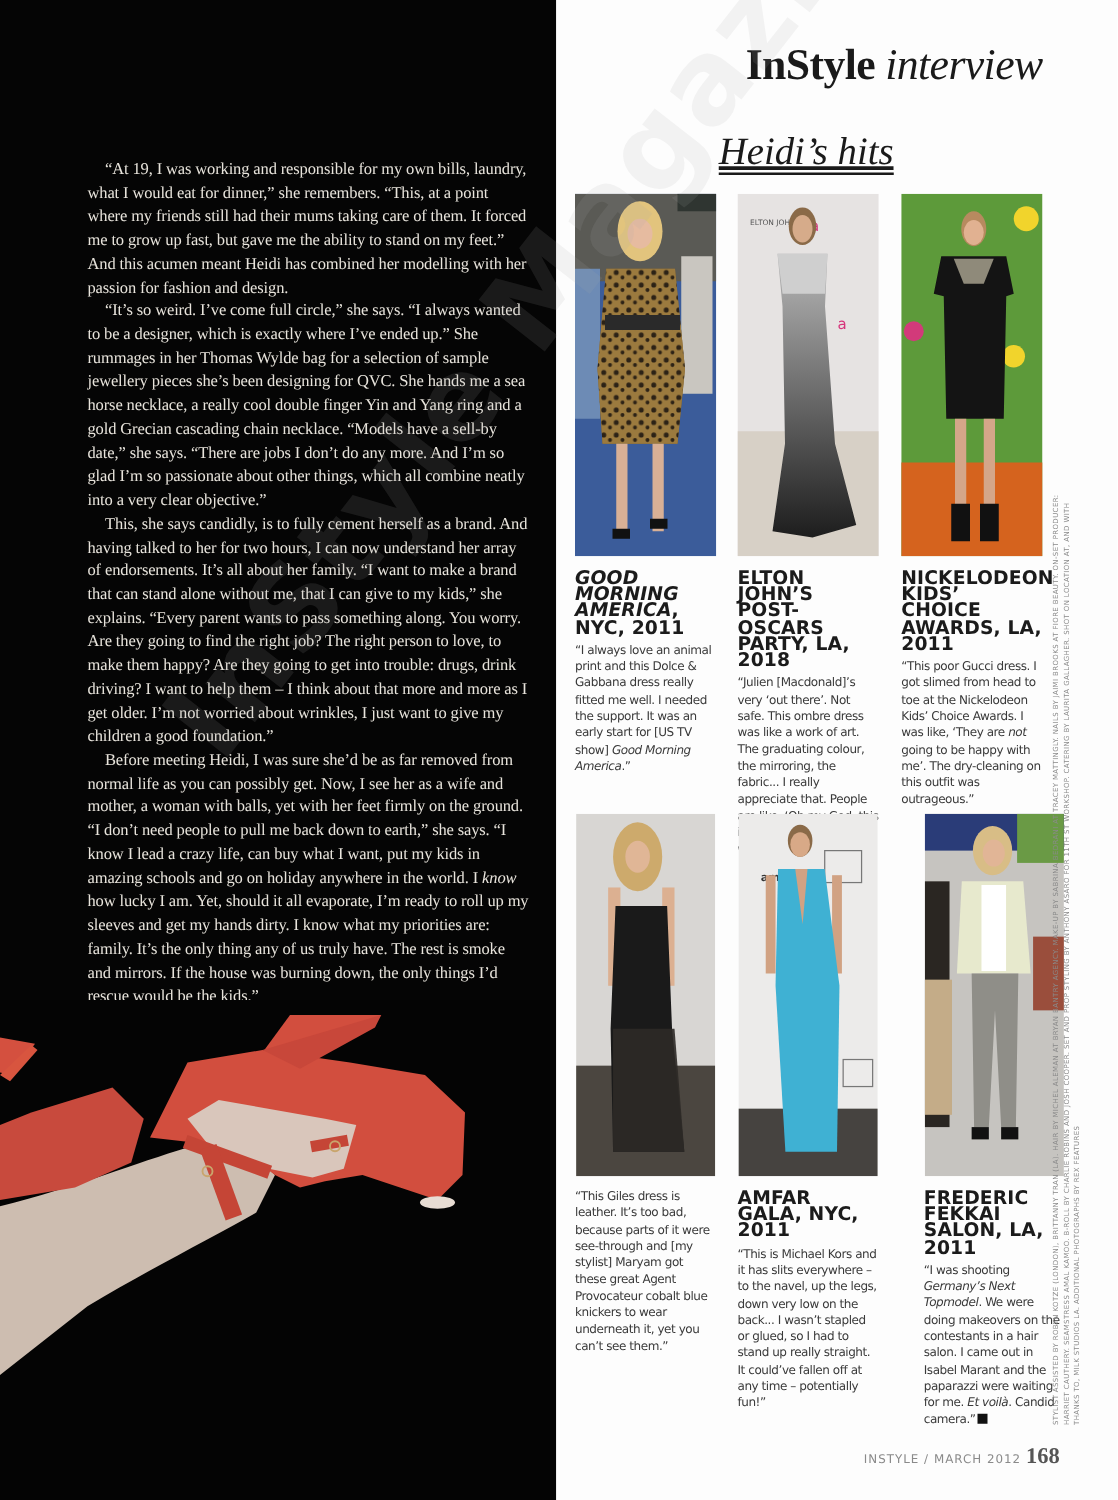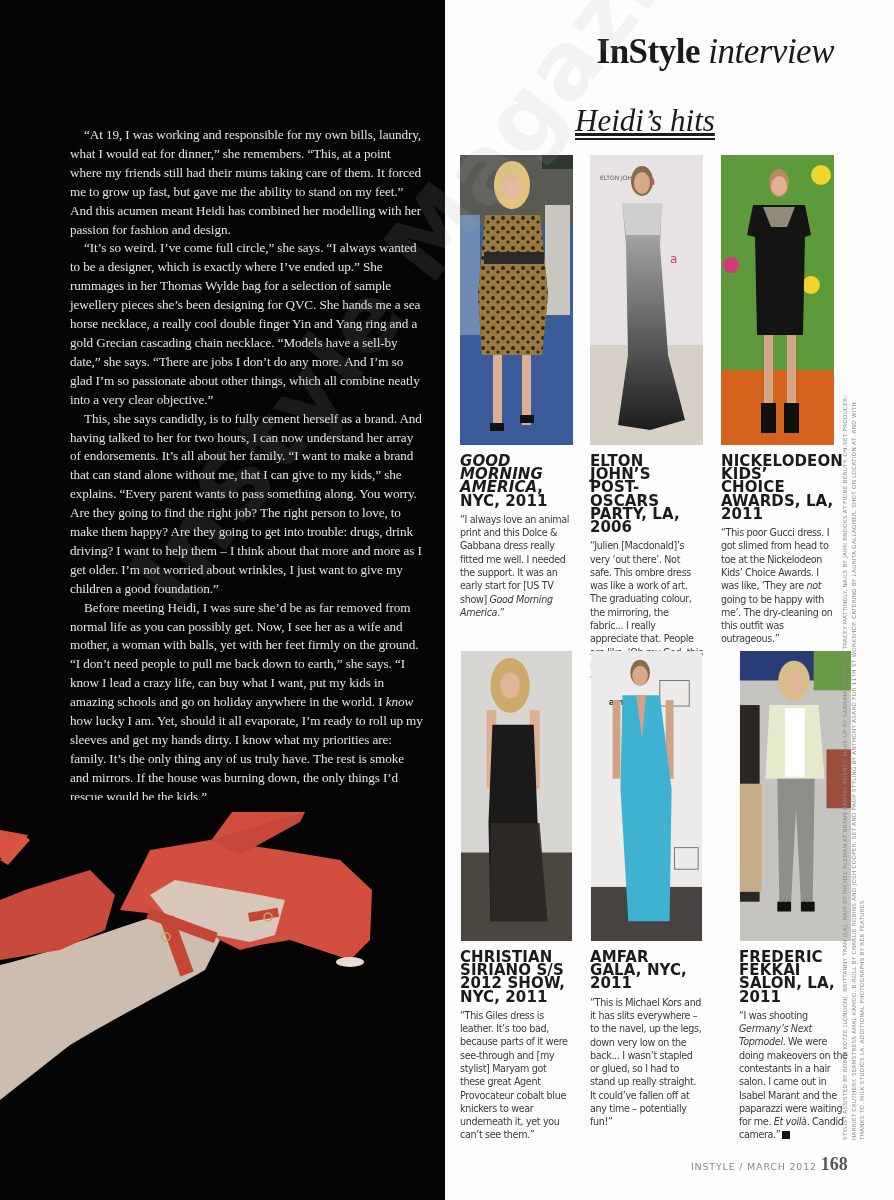--- a/index.html
+++ b/index.html
@@ -165,21 +165,21 @@
         <rect width="113" height="290" fill="#e6e3e2"></rect>
         <rect y="190" width="113" height="100" fill="#d7d0c6"></rect>
         <text x="10" y="25" font-size="6" fill="#555" font-family="DejaVu Sans, sans-serif">ELTON JOHN</text>
         <text x="58" y="30" font-size="12" fill="#d6367c" font-family="DejaVu Sans, sans-serif">a</text>
         <text x="80" y="108" font-size="12" fill="#d6367c" font-family="DejaVu Sans, sans-serif">a</text>
         <ellipse cx="52" cy="26" rx="11" ry="15" fill="#8a6a48"></ellipse>
         <ellipse cx="52" cy="28" rx="8" ry="11" fill="#d6ab8a"></ellipse>
         <path d="M32 48 L72 48 L70 90 L78 200 L95 265 L60 275 L28 270 L38 200 L36 90 Z" fill="url(#ombre)"></path>
         <path d="M32 48 L72 48 L70 80 L36 80 Z" fill="#cfcfcf"></path>
       </svg>
-      <div class="caption-title">ELTON JOHN’S POST-OSCARS PARTY, LA, 2006</div>
+      <div class="caption-title">ELTON JOHN’S POST-OSCARS PARTY, LA, 2018</div>
       <div class="caption-quote">“Julien [Macdonald]’s very ‘out there’. Not safe. This ombre dress was like a work of art. The graduating colour, the mirroring, the fabric... I really appreciate that. People are like, ‘Oh my God, this is a lot!’ And I’m like, ‘So what?!’”</div>
     </div>
 
     <div class="cell" style="left:261px; top:0;">
       <svg class="photo" viewBox="0 0 113 290">
         <rect width="113" height="290" fill="#5d9a3a"></rect>
         <rect y="215" width="113" height="75" fill="#d5631e"></rect>
         <circle cx="100" cy="20" r="10" fill="#f1d42c"></circle>
         <circle cx="90" cy="130" r="9" fill="#f1d42c"></circle>
         <circle cx="10" cy="110" r="8" fill="#d23a7a"></circle>
@@ -200,21 +200,20 @@
       <svg class="photo" viewBox="0 0 113 295">
         <rect width="113" height="295" fill="#d8d6d3"></rect>
         <rect y="205" width="113" height="90" fill="#4b4640"></rect>
         <ellipse cx="50" cy="35" rx="20" ry="28" fill="#cdaa6c"></ellipse>
         <ellipse cx="50" cy="35" rx="10" ry="13" fill="#e0b696"></ellipse>
         <rect x="26" y="60" width="10" height="80" fill="#dcb091"></rect>
         <rect x="70" y="60" width="10" height="80" fill="#dcb091"></rect>
         <path d="M32 75 L74 75 L78 175 L88 275 L30 275 L28 175 Z" fill="#1a1a1a"></path>
         <path d="M30 175 L80 175 L88 275 L30 275 Z" fill="#2e2a27" opacity="0.9"></path>
       </svg>
-      <div class="caption-title">CHRISTIAN SIRIANO S/S 2012 SHOW, NYC, 2011</div>
       <div class="caption-quote">“This Giles dress is leather. It’s too bad, because parts of it were see-through and [my stylist] Maryam got these great Agent Provocateur cobalt blue knickers to wear underneath it, yet you can’t see them.”</div>
     </div>
 
     <div class="cell" style="left:130px; top:496px;">
       <svg class="photo" viewBox="0 0 113 295">
         <rect width="113" height="295" fill="#ecebea"></rect>
         <rect y="240" width="113" height="55" fill="#464340"></rect>
         <rect x="70" y="30" width="30" height="26" fill="none" stroke="#777" stroke-width="1"></rect>
         <rect x="85" y="200" width="24" height="22" fill="none" stroke="#777" stroke-width="1"></rect>
         <text x="18" y="55" font-size="9" font-weight="bold" fill="#333" font-family="DejaVu Sans, sans-serif">amf</text>

